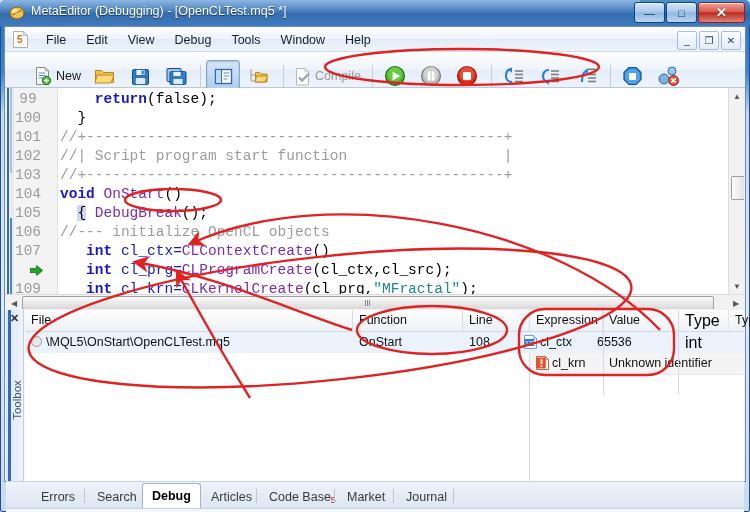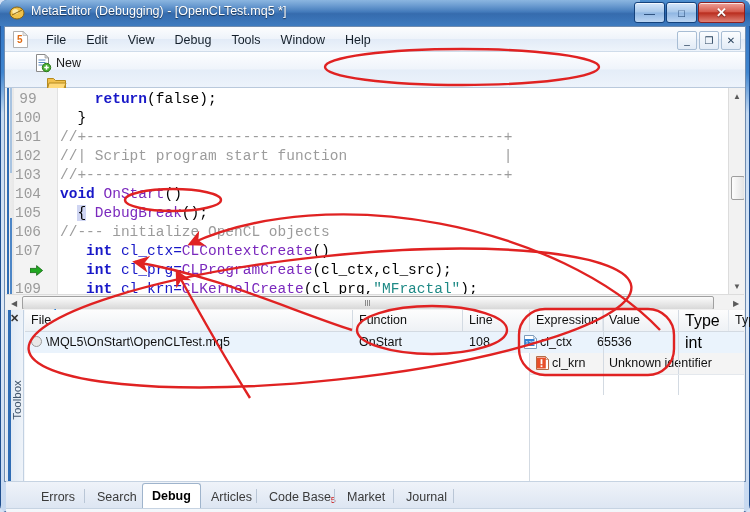--- a/index.html
+++ b/index.html
@@ -2,21 +2,21 @@
 <html><head>
 <meta charset="utf-8">
 <style>
   html,body{margin:0;padding:0;}
   body{
     width:750px;height:512px;overflow:hidden;
     font-family:"Liberation Sans",sans-serif;
     background:#d6e3f5;
     -webkit-font-smoothing:antialiased;
   }
-  #app{position:relative;width:750px;height:512px;overflow:hidden;border-radius:7px;}
+  #app{position:relative;width:750px;height:512px;overflow:hidden;}
 
   
   .win-frame{
     position:absolute;left:0;top:0;width:750px;height:512px;
     background:linear-gradient(to bottom,#2e6fbe 0%,#3f85cf 14%,#c3d9f2 22%,#dde9f8 60%,#c7d9f0 100%);
     border:1px solid #1f4f8f;box-sizing:border-box;
     border-radius:6px 6px 2px 2px;
   }
   .titlebar{
     position:absolute;left:0;top:0;width:750px;height:26px;
@@ -77,21 +77,21 @@
     display:flex;align-items:center;justify-content:center;
     font-size:10px;color:#29435e;
   }
 
   
   .toolbar{
     position:absolute;left:0;top:25px;width:740px;height:36px;
     background:linear-gradient(to bottom,#fdfeff 0%,#eff4fb 48%,#e4edf8 52%,#edf3fb 100%);
     border-bottom:1px solid #b9c9dc;box-sizing:border-box;
   }
-  .tb-row{position:absolute;left:0;top:0;height:48px;display:flex;align-items:center;padding-left:14px;flex-direction:column;}
+  .tb-row{position:absolute;left:0;top:0;height:48px;display:flex;align-items:center;padding-left:24px;}
   .tb-btn{
     height:30px;min-width:26px;display:flex;align-items:center;justify-content:center;
     padding:0 3px;margin-right:2px;border:1px solid transparent;border-radius:3px;
   }
   .tb-btn.pressed{
     border:1px solid #7ea7cf;border-radius:3px;
     background:linear-gradient(to bottom,#d5e6f8,#aecdec);
     box-shadow:inset 0 1px 2px rgba(0,0,0,.18);
   }
   .tb-label{font-size:12.5px;color:#1a1a1a;margin-left:3px;}

